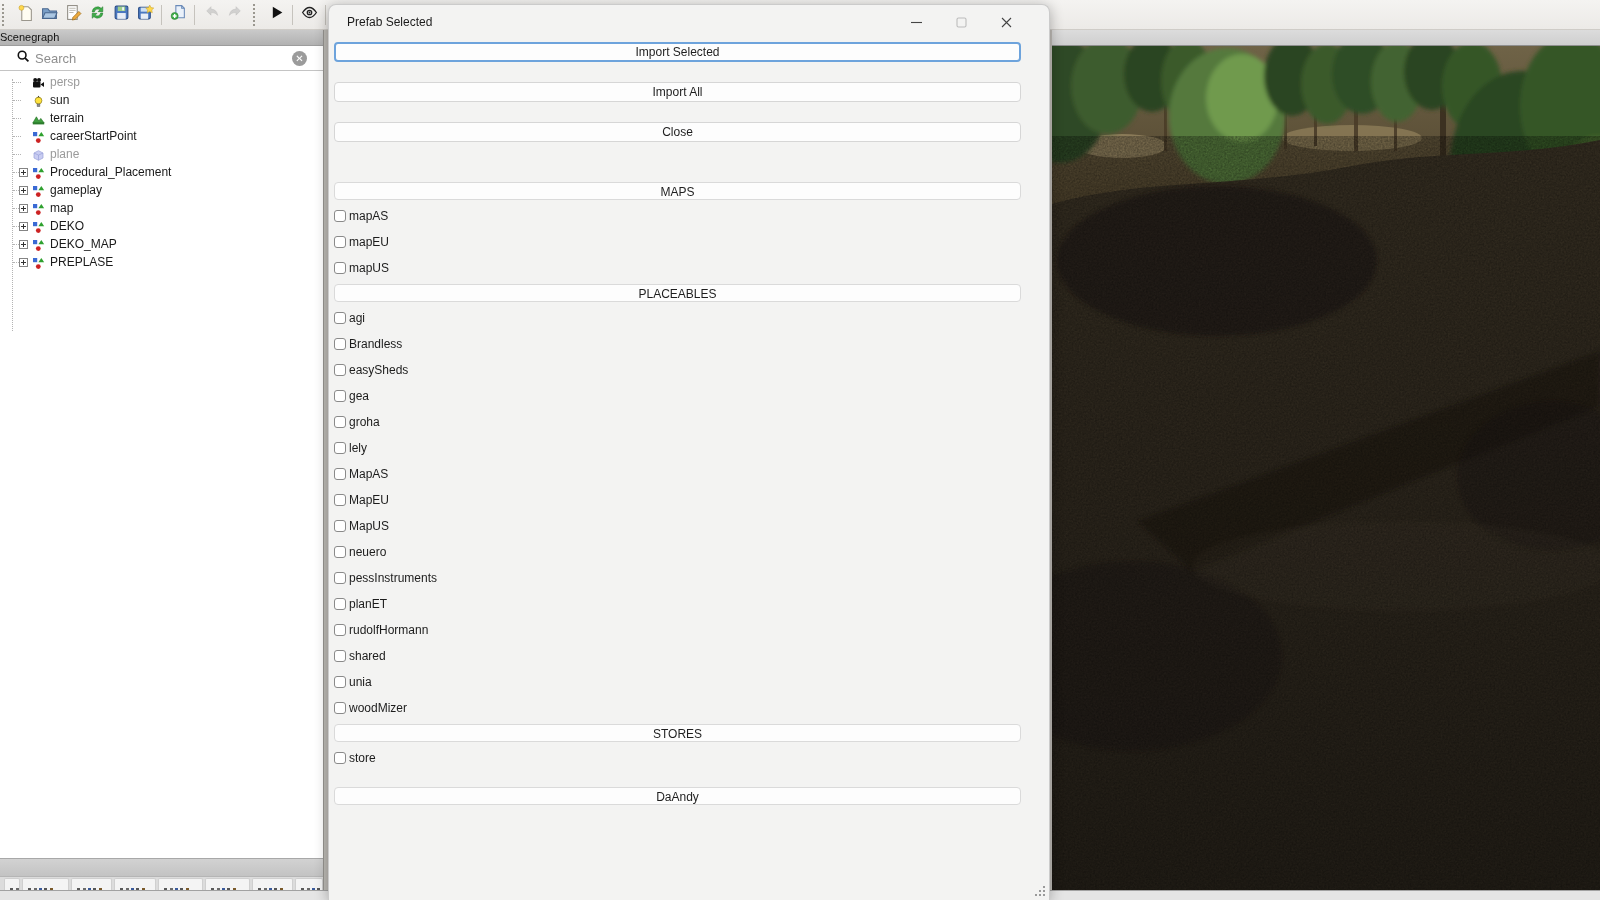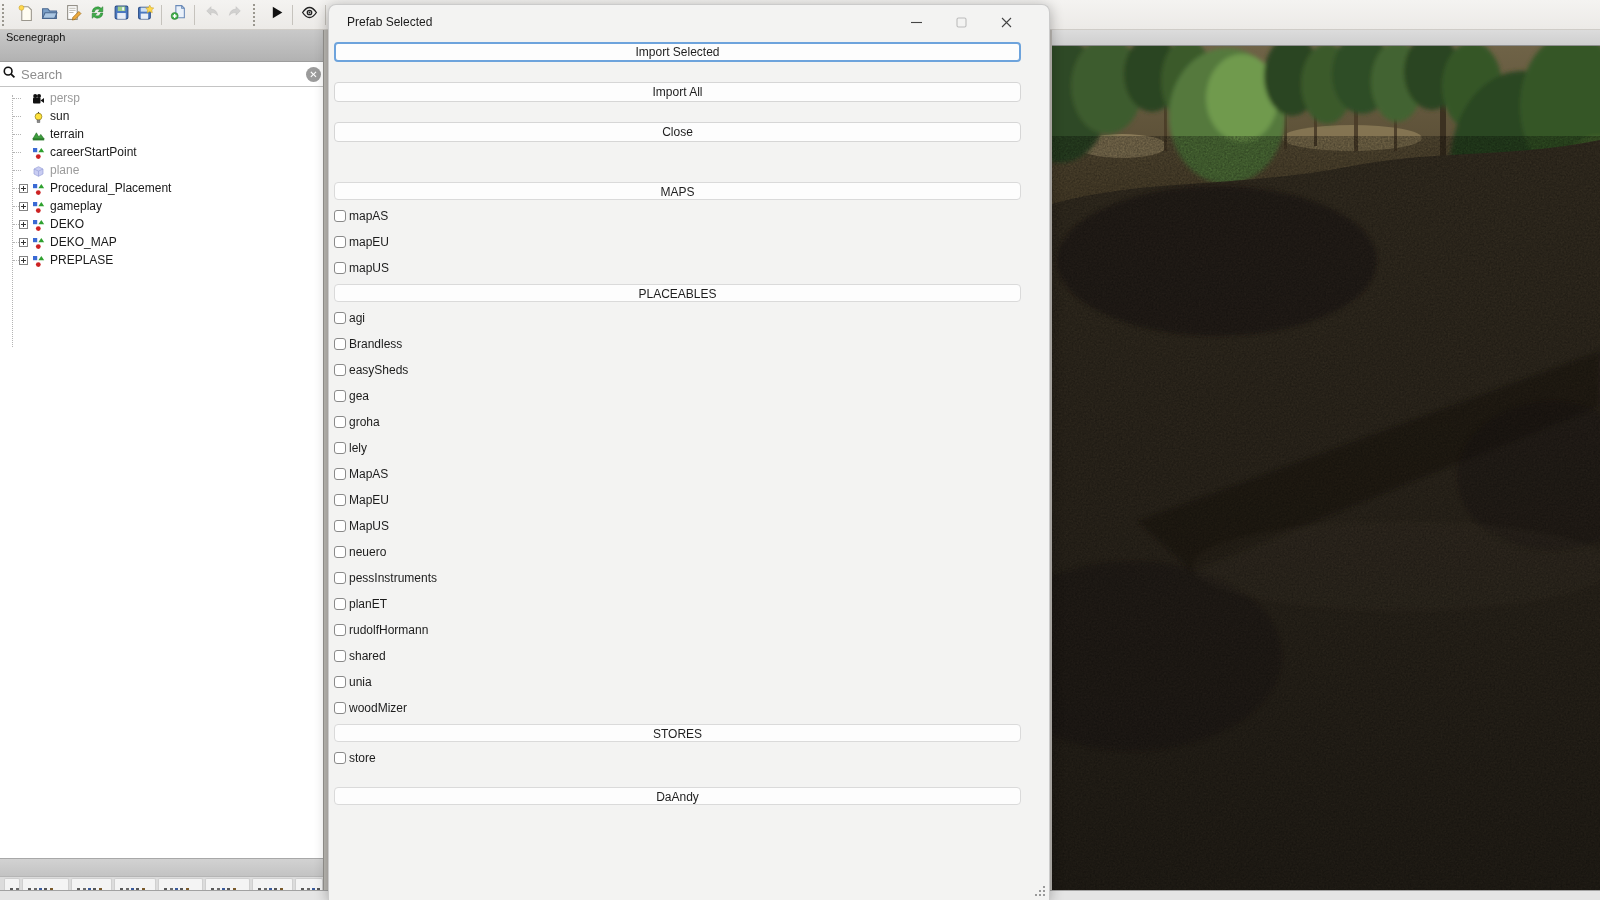--- a/index.html
+++ b/index.html
@@ -14,25 +14,25 @@
              border-left:2px dotted #9a978f; }
   .tb-btn { width:24px; height:24px; display:flex; align-items:center; justify-content:center;
             border-radius:3px; }
   .tb-btn svg { width:17px; height:17px; }
   .tb-btn.disabled { opacity:.5; }
   .tb-sep { width:1px; height:20px; background:#c6c3bd; margin:0 4px; }
 
   
   .left-panel { position:absolute; left:0; top:30px; width:324px; height:860px;
                 background:#fff; border-right:1px solid #979490; display:flex; flex-direction:column; }
-  .panel-header { height:32px; background:linear-gradient(#c9c9c9,#b2b2b2);
+  .panel-header { height:16px; background:linear-gradient(#c9c9c9,#b2b2b2);
                   border-bottom:1px solid #9d9d9d; font-size:11px; color:#111;
-                  padding:1px 0 0 6px; }
+                  padding:1px 0 0 0; }
   .search-row { height:25px; background:#fff; border-bottom:1px solid #c4c4c4;
-                display:flex; align-items:center; padding:0 2px; gap:5px; }
+                display:flex; align-items:center; padding:0 16px; gap:5px; }
   .search-row svg { flex:0 0 auto; }
   .search-input { flex:1; border:none; outline:none; font-size:13px; color:#222;
                   font-family:"Liberation Sans", sans-serif; background:transparent; }
   .search-input::placeholder { color:#8e8e8e; }
   .clear-btn { width:15px; height:15px; border-radius:50%; background:#9b9b9b; color:#fff;
                font-size:10px; line-height:15px; text-align:center; }
 
   .tree { flex:1; position:relative; padding-top:2px; overflow:hidden; }
   .tree-line { position:absolute; left:12px; top:8px; height:252px;
                border-left:1px dotted #b4b4b4; }
@@ -261,20 +261,29 @@
           </svg></span>
       <span class="tlabel">gameplay</span>
     </div>
     <div class="tree-row">
       <span class="twisty plus"></span>
       <span class="ticon"><svg viewBox="0 0 13 13">
             <rect x="1" y="1" width="4.2" height="4.2" fill="#3a6ad4"></rect>
             <path d="M9.3 1l2.9 4.2H6.4z" fill="#2fa12f"></path>
             <circle cx="6.3" cy="9.6" r="2.4" fill="#cc2222"></circle>
           </svg></span>
+      <span class="tlabel">map</span>
+    </div>
+    <div class="tree-row">
+      <span class="twisty plus"></span>
+      <span class="ticon"><svg viewBox="0 0 13 13">
+            <rect x="1" y="1" width="4.2" height="4.2" fill="#3a6ad4"></rect>
+            <path d="M9.3 1l2.9 4.2H6.4z" fill="#2fa12f"></path>
+            <circle cx="6.3" cy="9.6" r="2.4" fill="#cc2222"></circle>
+          </svg></span>
       <span class="tlabel">DEKO</span>
     </div>
     <div class="tree-row">
       <span class="twisty plus"></span>
       <span class="ticon"><svg viewBox="0 0 13 13">
             <rect x="1" y="1" width="4.2" height="4.2" fill="#3a6ad4"></rect>
             <path d="M9.3 1l2.9 4.2H6.4z" fill="#2fa12f"></path>
             <circle cx="6.3" cy="9.6" r="2.4" fill="#cc2222"></circle>
           </svg></span>
       <span class="tlabel">DEKO_MAP</span>

